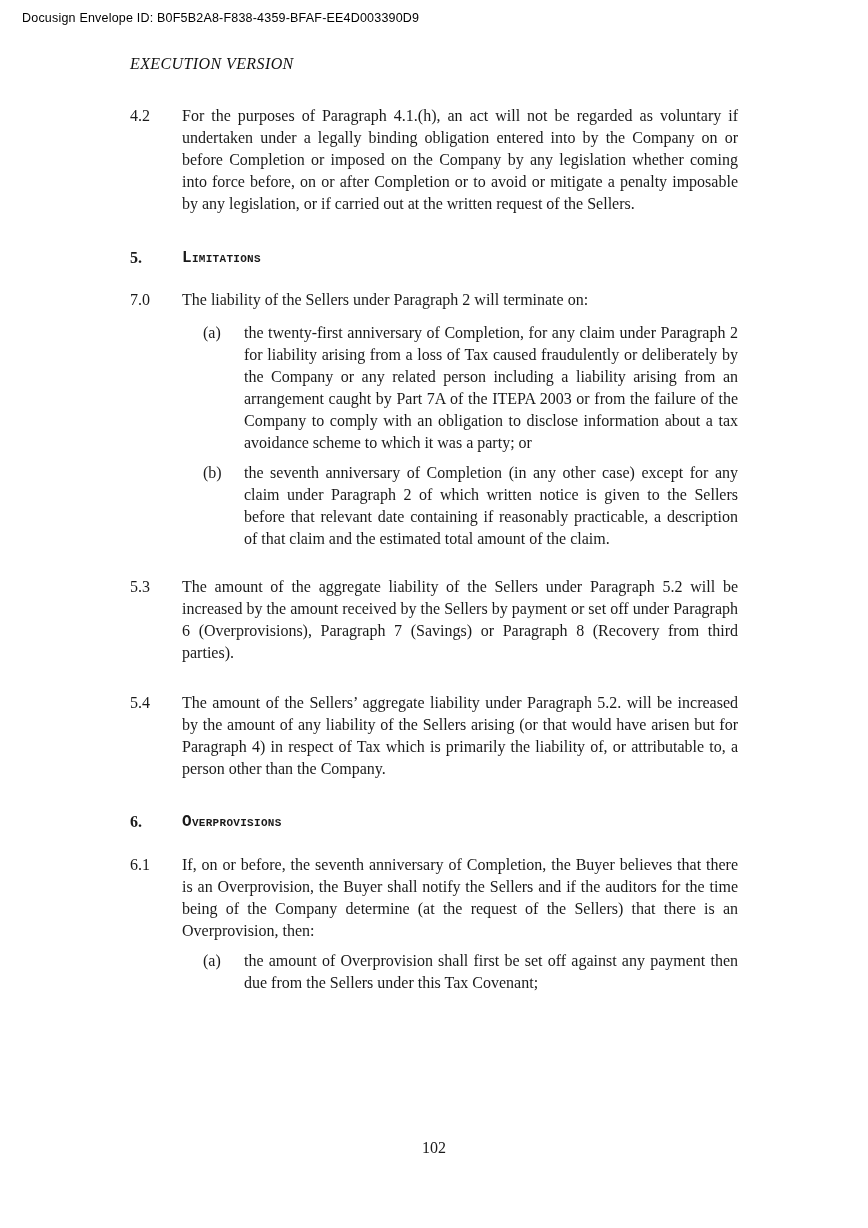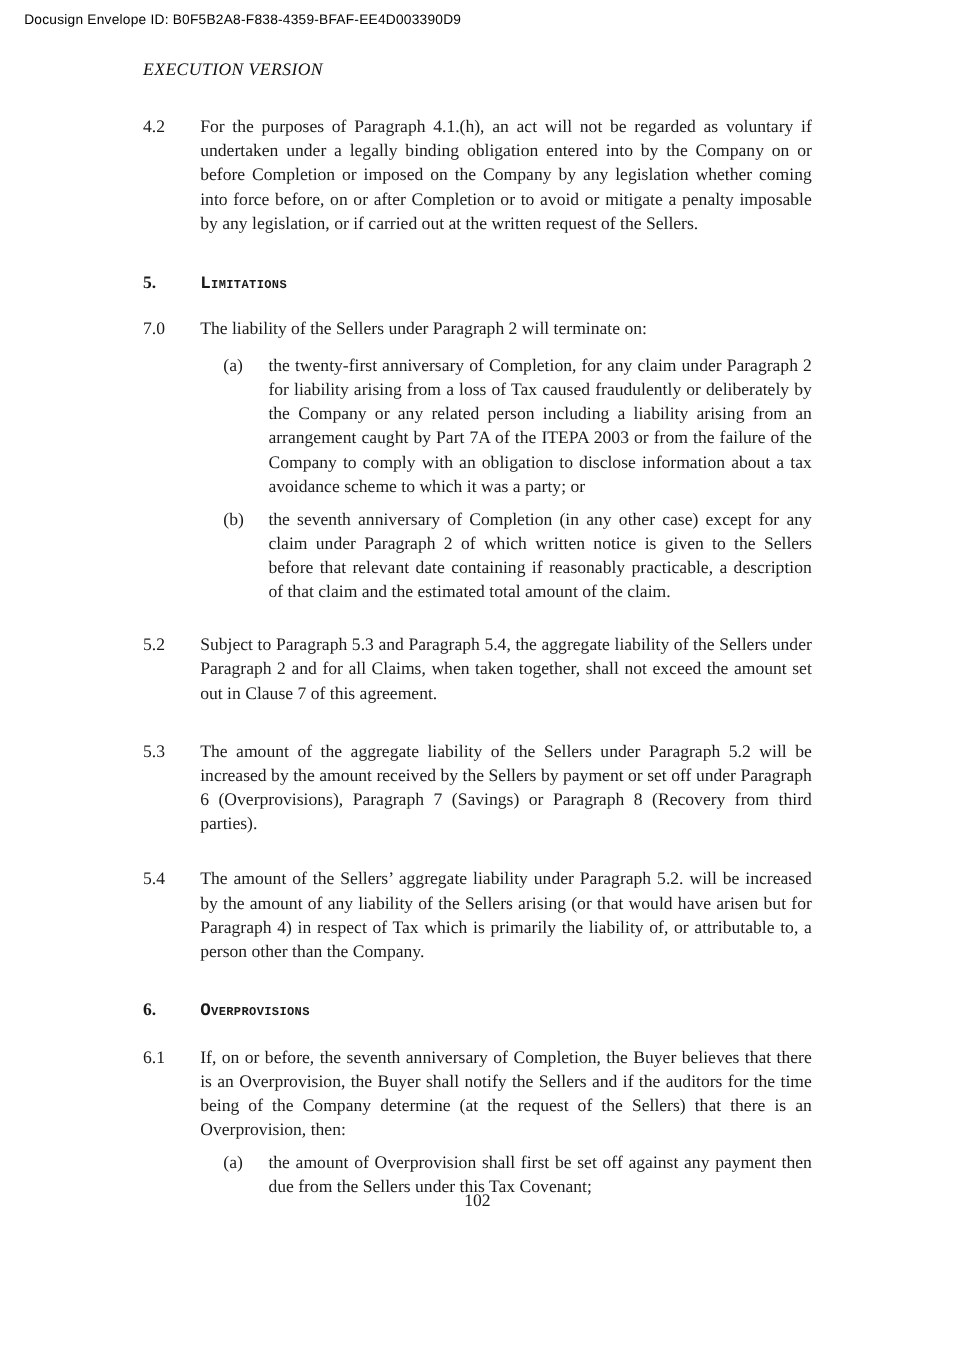--- a/index.html
+++ b/index.html
@@ -80,21 +80,21 @@
   .mb31 { margin-bottom: 31px; }
   .mb28 { margin-bottom: 28px; }
   .mb26 { margin-bottom: 26px; }
   .mb21 { margin-bottom: 21px; }
   .mb20 { margin-bottom: 20px; }
   .mb11 { margin-bottom: 11px; }
   .mb8  { margin-bottom: 8px; }
   .page-footer {
     position: absolute;
     left: 0;
-    top: 1083px;
+    top: 1139px;
     width: 868px;
     text-align: center;
     font-size: 16px;
     color: #1a1a1a;
   }
 </style>
 </head>
 <body>
 
 <div class="docusign-header">Docusign Envelope ID: B0F5B2A8-F838-4359-BFAF-EE4D003390D9</div>
@@ -121,24 +121,20 @@
   <div class="subitem mb8">
     <span class="subnum">(a)</span>
     <span class="txt">the twenty-first anniversary of Completion, for any claim under Paragraph 2 for liability arising from a loss of Tax caused fraudulently or deliberately by the Company or any related person including a liability arising from an arrangement caught by Part 7A of the ITEPA 2003 or from the failure of the Company to comply with an obligation to disclose information about a tax avoidance scheme to which it was a party; or</span>
   </div>
 
   <div class="subitem mb26">
     <span class="subnum">(b)</span>
     <span class="txt">the seventh anniversary of Completion (in any other case) except for any claim under Paragraph 2 of which written notice is given to the Sellers before that relevant date containing if reasonably practicable, a description of that claim and the estimated total amount of the claim.</span>
   </div>
 
-  <div class="para mb31">
-    <span class="num">5.2</span>
-    <span class="txt">Subject to Paragraph 5.3 and Paragraph 5.4, the aggregate liability of the Sellers under Paragraph 2 and for all Claims, when taken together, shall not exceed the amount set out in Clause 7 of this agreement.</span>
-  </div>
 
   <div class="para mb28">
     <span class="num">5.3</span>
     <span class="txt">The amount of the aggregate liability of the Sellers under Paragraph 5.2 will be increased by the amount received by the Sellers by payment or set off under Paragraph 6 (Overprovisions), Paragraph 7 (Savings) or Paragraph 8 (Recovery from third parties).</span>
   </div>
 
   <div class="para mb31">
     <span class="num">5.4</span>
     <span class="txt">The amount of the Sellers’ aggregate liability under Paragraph 5.2. will be increased by the amount of any liability of the Sellers arising (or that would have arisen but for Paragraph 4) in respect of Tax which is primarily the liability of, or attributable to, a person other than the Company.</span>
   </div>

